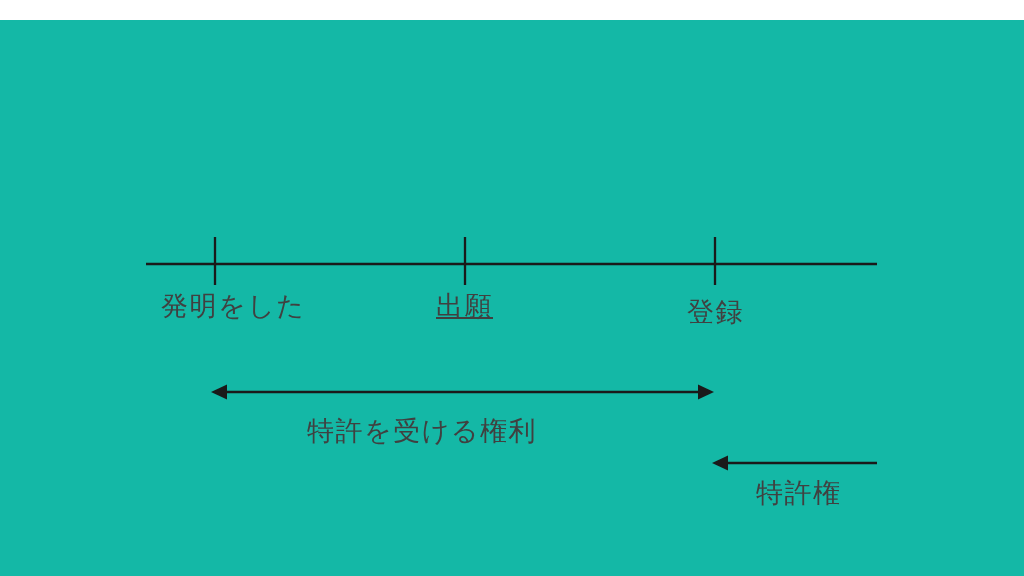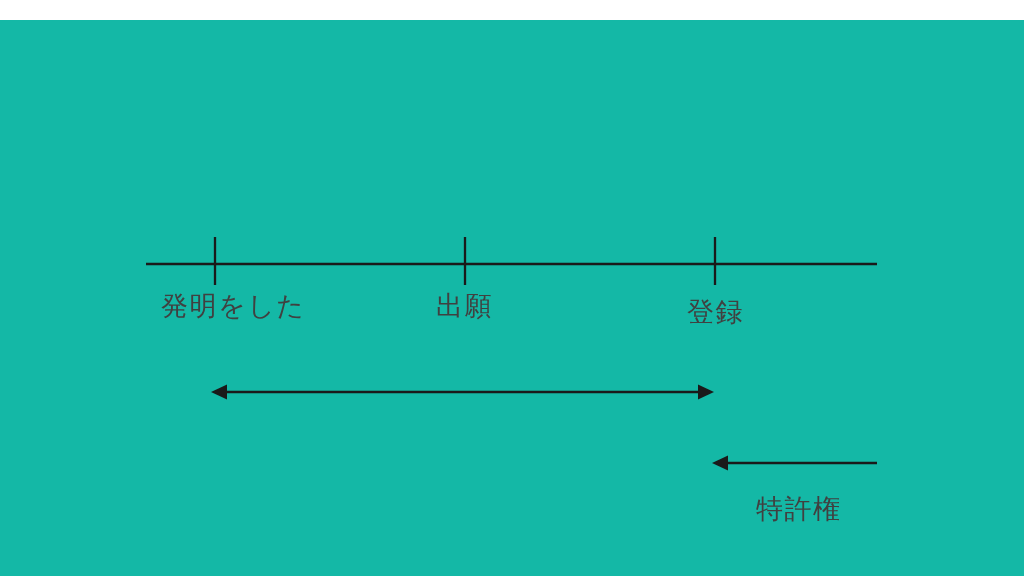--- a/index.html
+++ b/index.html
@@ -25,24 +25,24 @@
   }
   .label {
     position: absolute;
     font-size: 27px;
     line-height: 1.2;
     letter-spacing: 1.5px;
     color: #404040;
     white-space: nowrap;
   }
   .event-label-1 { left: 161px; top: 270px; }
-  .event-label-2 { left: 436px; top: 270px; }
+  .event-label-2 { left: 436px; top: 270px; text-decoration: underline; }
   .event-label-3 { left: 687px; top: 276px; }
   .span-label-1  { left: 307px; top: 395px; }
-  .span-label-2  { left: 756px; top: 473px; }
+  .span-label-2  { left: 756px; top: 457px; }
 </style>
 </head>
 <body>
 
 <div class="canvas">
 
   <svg class="diagram-svg" viewBox="0 0 1024 576" xmlns="http://www.w3.org/2000/svg">
 
     <line x1="146" y1="244" x2="877" y2="244" stroke="#1a1a1a" stroke-width="2.3"></line>
 
@@ -61,16 +61,17 @@
       <polygon points="712,443 728,435.5 728,450.5" fill="#1a1a1a"></polygon>
     </g>
   </svg>
 
   <div class="label event-label-1">発明をした</div>
 
   <div class="label event-label-2">出願</div>
 
   <div class="label event-label-3">登録</div>
 
+  <div class="label span-label-1">特許を受ける権利</div>
 
   <div class="label span-label-2">特許権</div>
 
 </div>
 
 </body></html>

